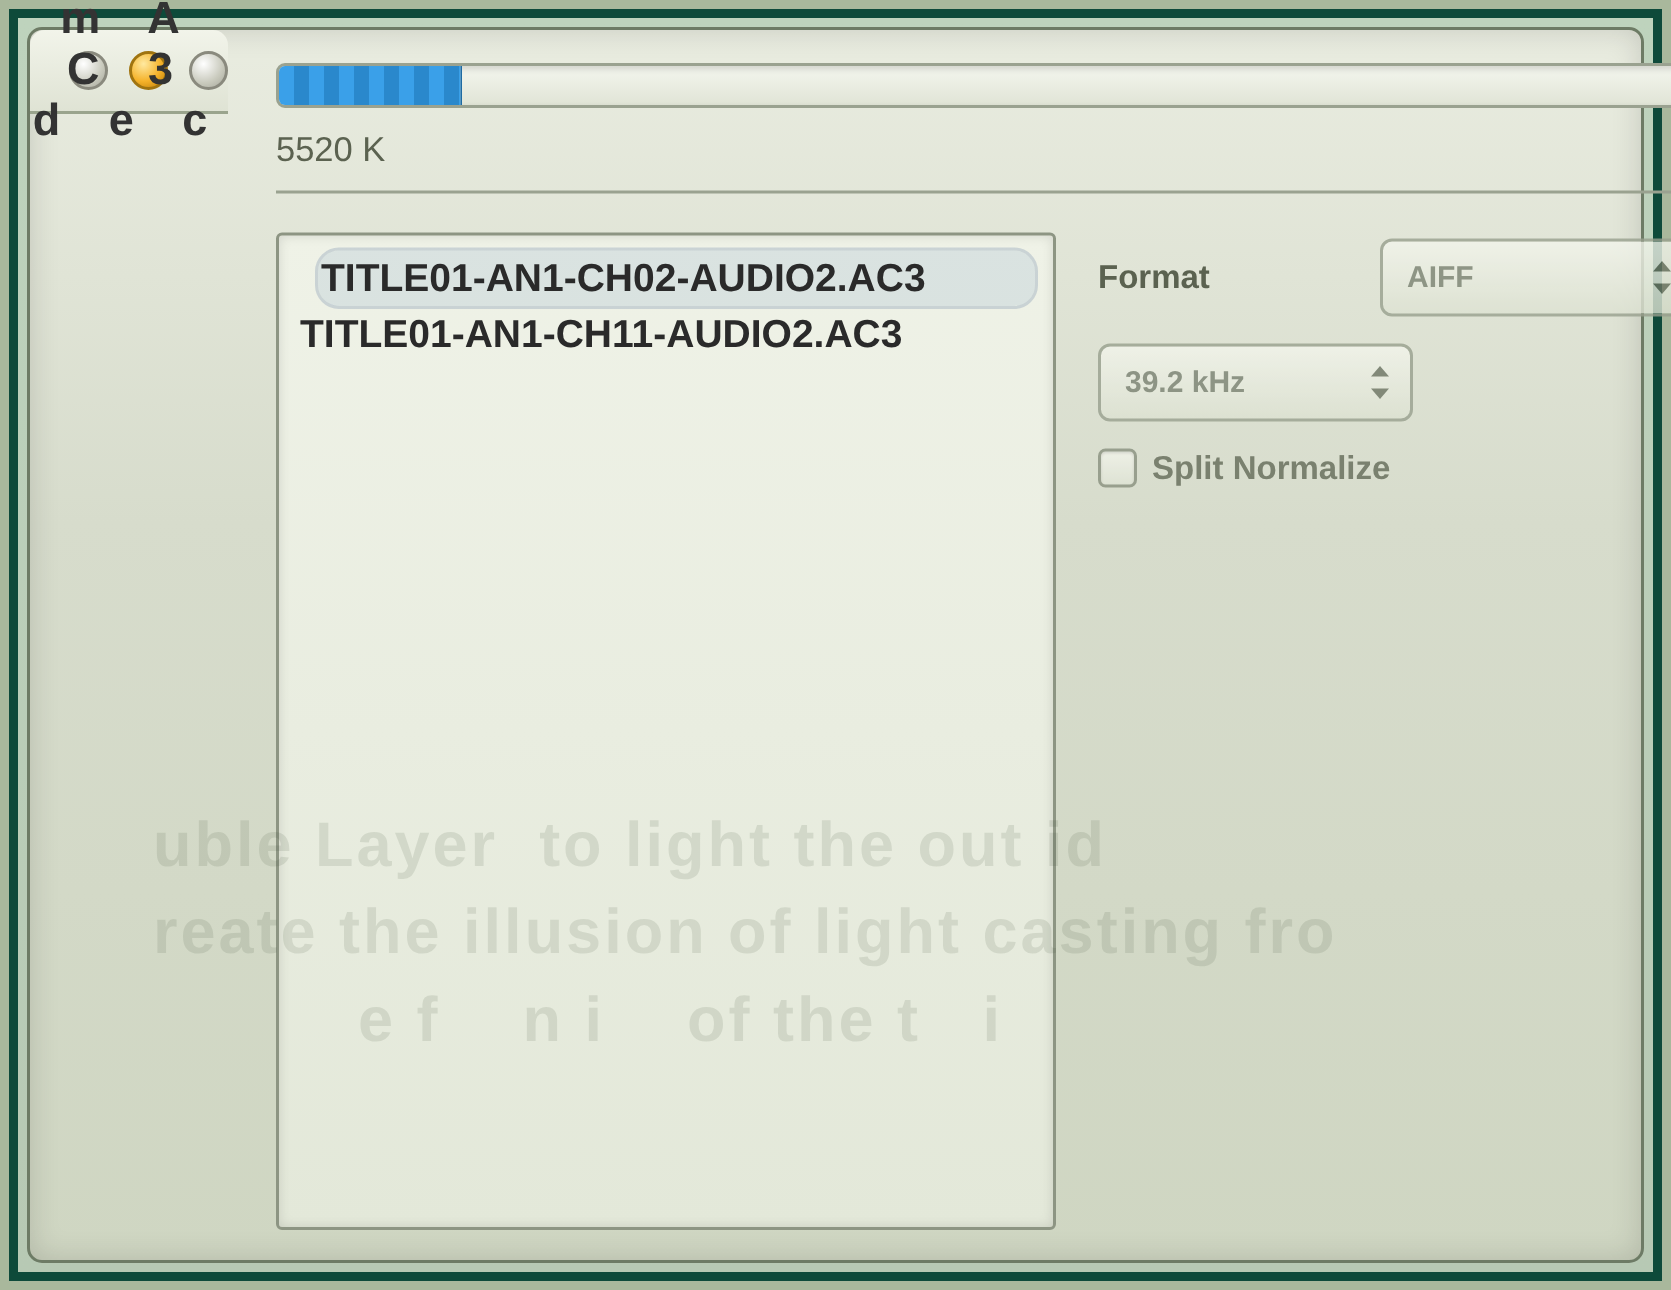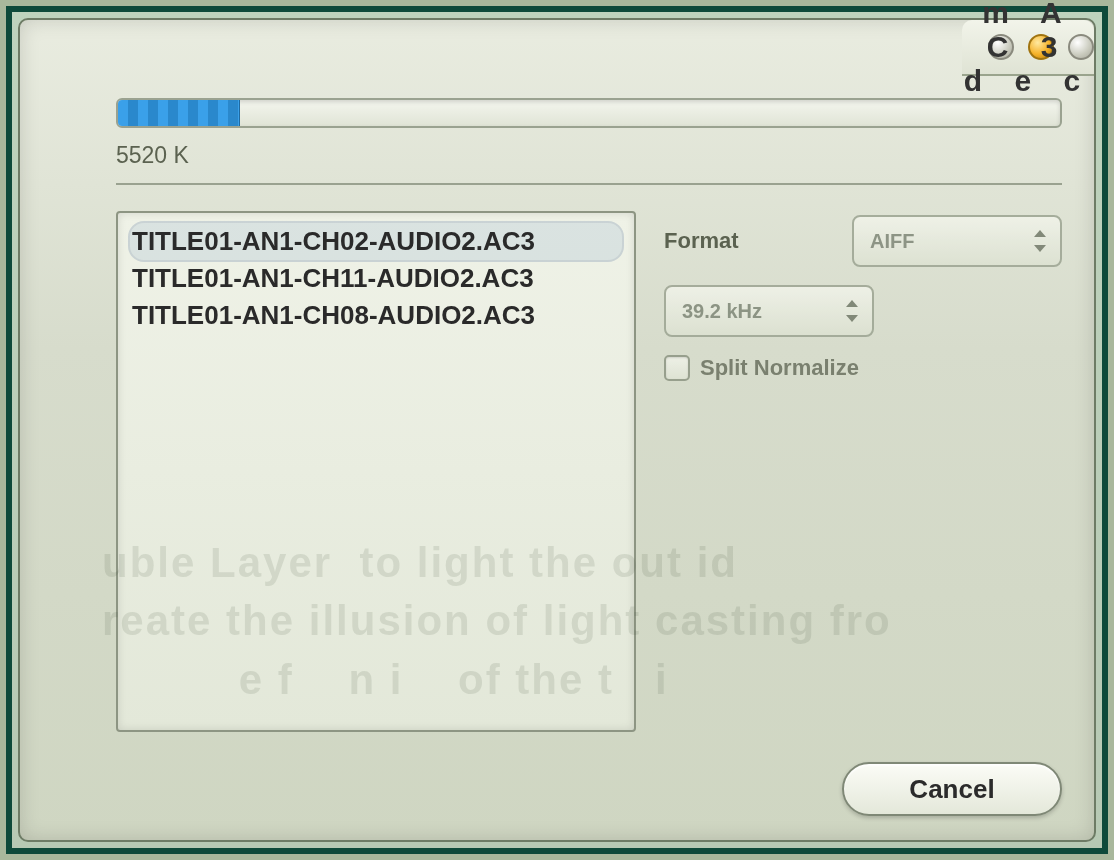--- a/index.html
+++ b/index.html
@@ -21,22 +21,21 @@
   }
   .window {
     position: relative;
     width: 100%;
     height: 100%;
     background: linear-gradient(#e9ece0, #d7dccc 40%, #cfd6c2);
     border: 2px solid #6d7b65;
     border-radius: 10px;
     box-shadow: inset 0 0 20px rgba(0,0,0,0.15);
     display: flex;
-    flex-direction: column;
-    align-items: flex-end;
+    flex-direction: row;
   }
   
   .titlebar {
     height: 56px;
     background: linear-gradient(#f2f4ea, #dfe3d4);
     border-bottom: 2px solid #9aa48d;
     border-radius: 10px 10px 0 0;
     display: flex;
     align-items: center;
     position: relative;
@@ -132,20 +131,21 @@
     font-weight: 700;
     color: #2a2a2a;
     padding: 3px 2px;
     white-space: nowrap;
     cursor: default;
   }
   .file-item.sel {
     background: rgba(120,160,200,0.18);
     outline: 2px solid rgba(90,120,160,0.25);
     border-radius: 14px;
+    margin-left: 14px;
   }
   .options {
     flex: 1;
     display: flex;
     flex-direction: column;
     gap: 18px;
     padding-top: 4px;
     color: #5b6250;
   }
   .opt-row {
@@ -269,21 +269,20 @@
       </div>
 
       <div class="info-row">
         <span>5520 K</span>
       </div>
 
       <div class="main">
         <div class="filelist">
           <div class="file-item sel">TITLE01-AN1-CH02-AUDIO2.AC3</div>
           <div class="file-item">TITLE01-AN1-CH11-AUDIO2.AC3</div>
-          <div class="file-item">TITLE01-AN1-CH08-AUDIO2.AC3</div>
         </div>
 
         <div class="options">
           <div class="opt-row">
             <span class="label">Format</span>
             <div class="popup">
               <span>AIFF</span>
               <span class="arrows"></span>
             </div>
           </div>

